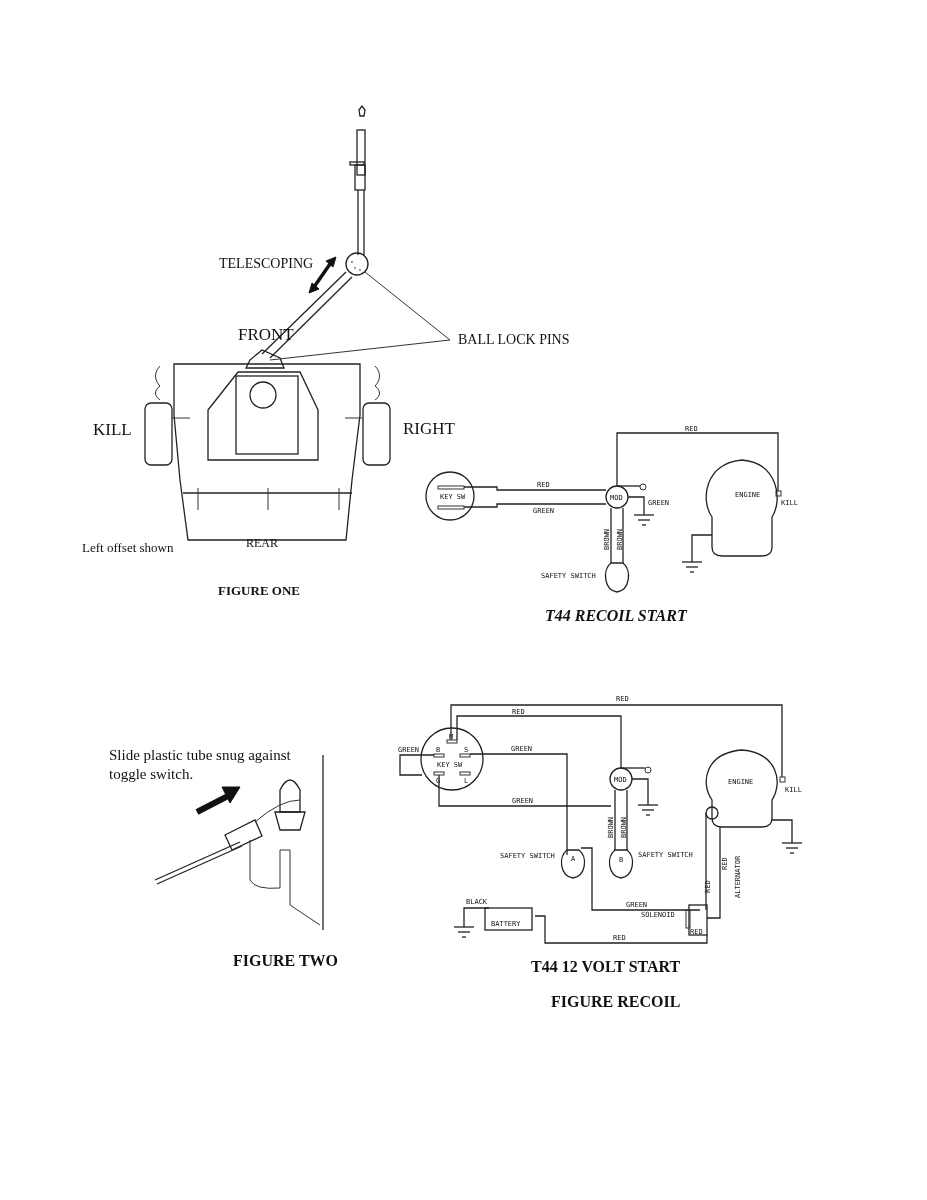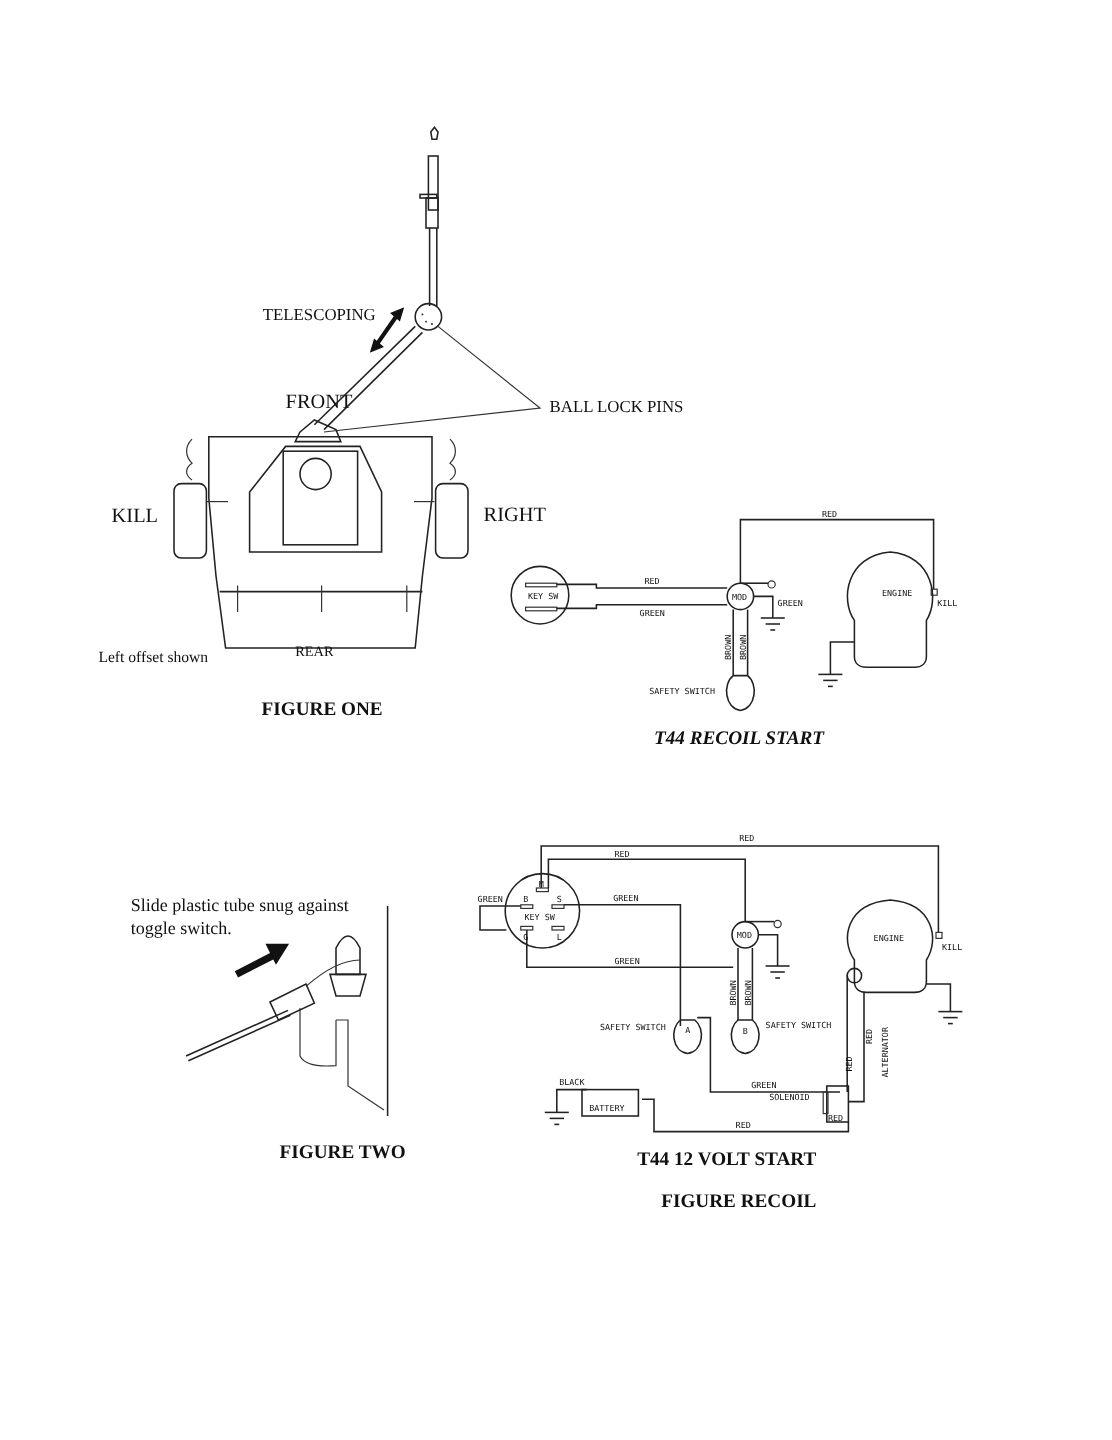--- a/index.html
+++ b/index.html
@@ -67,21 +67,21 @@
   </g>
 </svg>
 
 <div class="abs lbl" style="left:219px;top:256px;font-size:14px;">TELESCOPING</div>
 <div class="abs lbl" style="left:238px;top:325px;font-size:17px;">FRONT</div>
 <div class="abs lbl" style="left:458px;top:332px;font-size:14px;">BALL LOCK PINS</div>
 <div class="abs lbl" style="left:93px;top:420px;font-size:17px;">KILL</div>
 <div class="abs lbl" style="left:403px;top:419px;font-size:17px;">RIGHT</div>
 <div class="abs lbl" style="left:82px;top:540px;font-size:13px;">Left offset shown</div>
 <div class="abs lbl" style="left:246px;top:536px;font-size:12px;">REAR</div>
-<div class="abs cap" style="left:218px;top:583px;font-size:16px;">FIGURE ONE</div>
+<div class="abs cap" style="left:218px;top:583px;font-size:13px;">FIGURE ONE</div>
 
 <svg width="927" height="1200" viewBox="0 0 927 1200">
   <circle class="ln" cx="450" cy="496" r="24"></circle>
   <rect class="thin" x="438" y="486" width="26" height="3"></rect>
   <rect class="thin" x="438" y="506" width="26" height="3"></rect>
   <polyline class="ln" points="464,487 497,487 497,490 606,490"></polyline>
   <polyline class="ln" points="464,507 497,507 497,504 606,504"></polyline>
   <circle class="ln" cx="617" cy="497" r="11"></circle>
   <polyline class="ln" points="617,486 617,433 778,433 778,491"></polyline>
   <rect class="thin" x="776" y="491" width="5" height="5"></rect>

